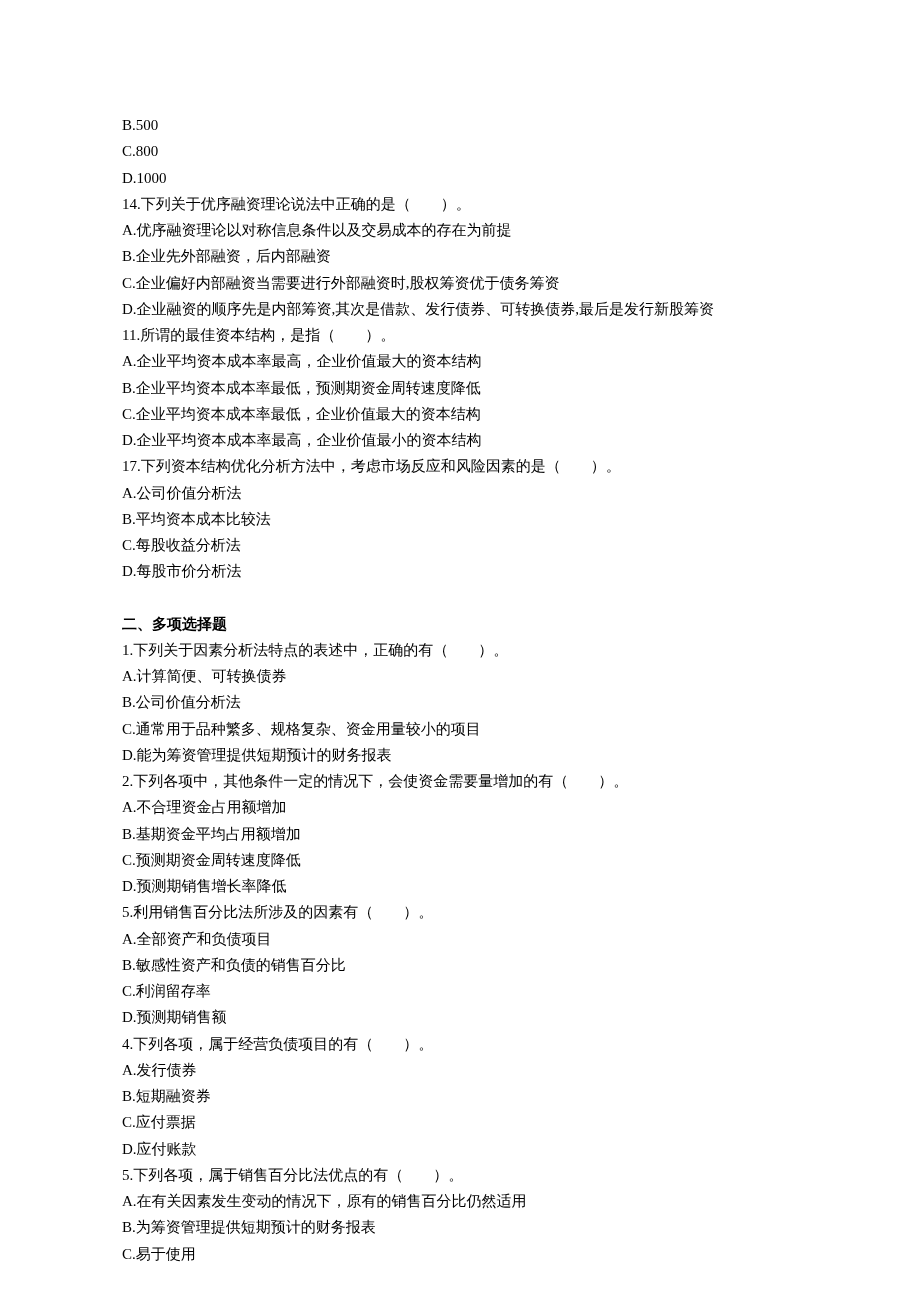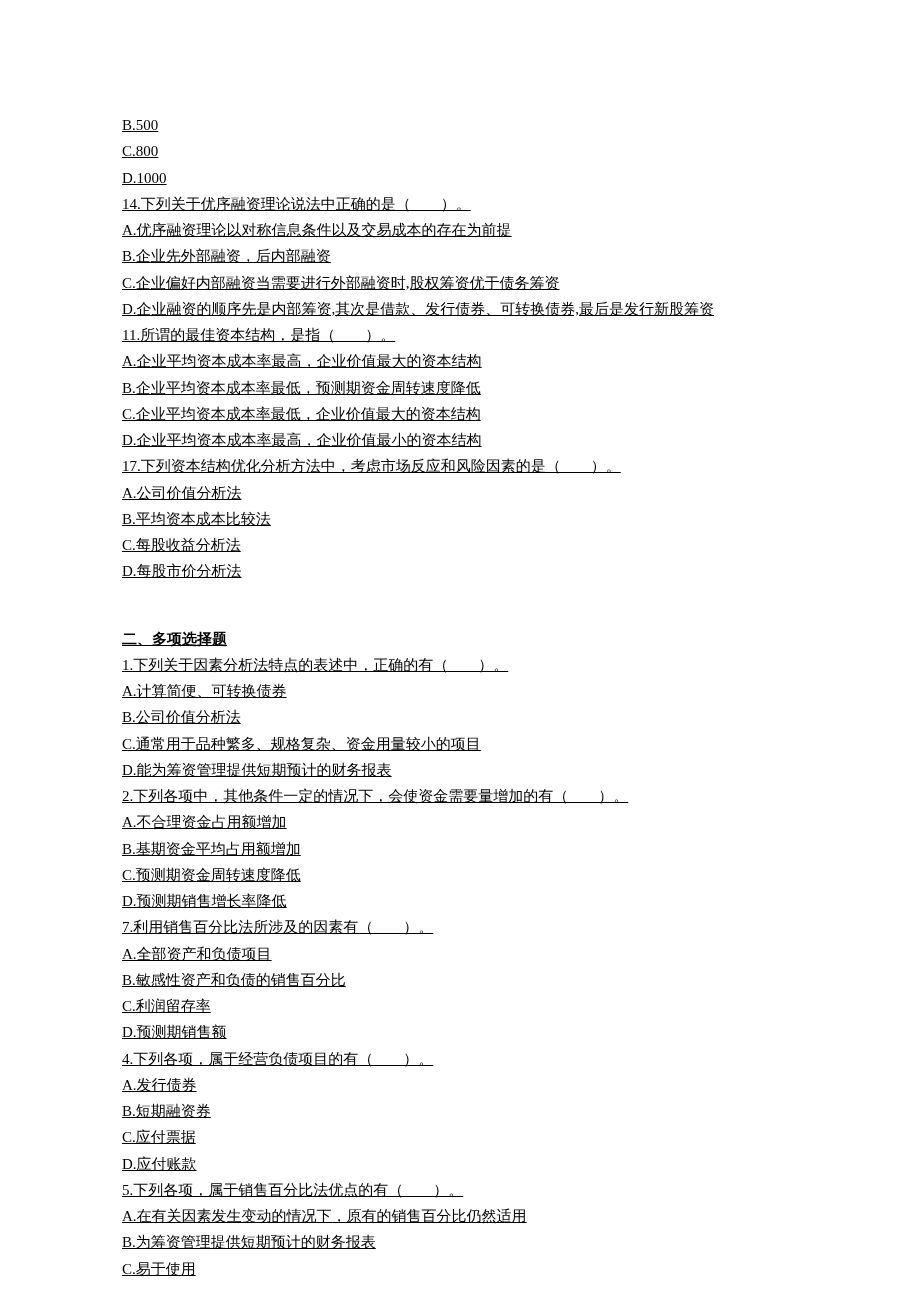--- a/index.html
+++ b/index.html
@@ -8,25 +8,24 @@
       line-height: 1.75;
       color: #000;
       background: #fff;
       margin: 0;
       padding: 112px 122px 60px 122px;
       width: 920px;
       box-sizing: border-box;
     }
     .line {
       white-space: nowrap;
-      text-decoration: underline;
     }
     .section-heading {
       font-weight: bold;
-      margin-top: 41px;
+      margin-top: 26px;
     }
   </style>
 </head>
 <body>
 
 <div class="line">B.500</div>
 <div class="line">C.800</div>
 <div class="line">D.1000</div>
 
 <div class="line">14.下列关于优序融资理论说法中正确的是（　　）。</div>
@@ -54,21 +53,21 @@
 <div class="line">B.公司价值分析法</div>
 <div class="line">C.通常用于品种繁多、规格复杂、资金用量较小的项目</div>
 <div class="line">D.能为筹资管理提供短期预计的财务报表</div>
 
 <div class="line">2.下列各项中，其他条件一定的情况下，会使资金需要量增加的有（　　）。</div>
 <div class="line">A.不合理资金占用额增加</div>
 <div class="line">B.基期资金平均占用额增加</div>
 <div class="line">C.预测期资金周转速度降低</div>
 <div class="line">D.预测期销售增长率降低</div>
 
-<div class="line">7.利用销售百分比法所涉及的因素有（　　）。</div>
+<div class="line">5.利用销售百分比法所涉及的因素有（　　）。</div>
 <div class="line">A.全部资产和负债项目</div>
 <div class="line">B.敏感性资产和负债的销售百分比</div>
 <div class="line">C.利润留存率</div>
 <div class="line">D.预测期销售额</div>
 
 <div class="line">4.下列各项，属于经营负债项目的有（　　）。</div>
 <div class="line">A.发行债券</div>
 <div class="line">B.短期融资券</div>
 <div class="line">C.应付票据</div>
 <div class="line">D.应付账款</div>

